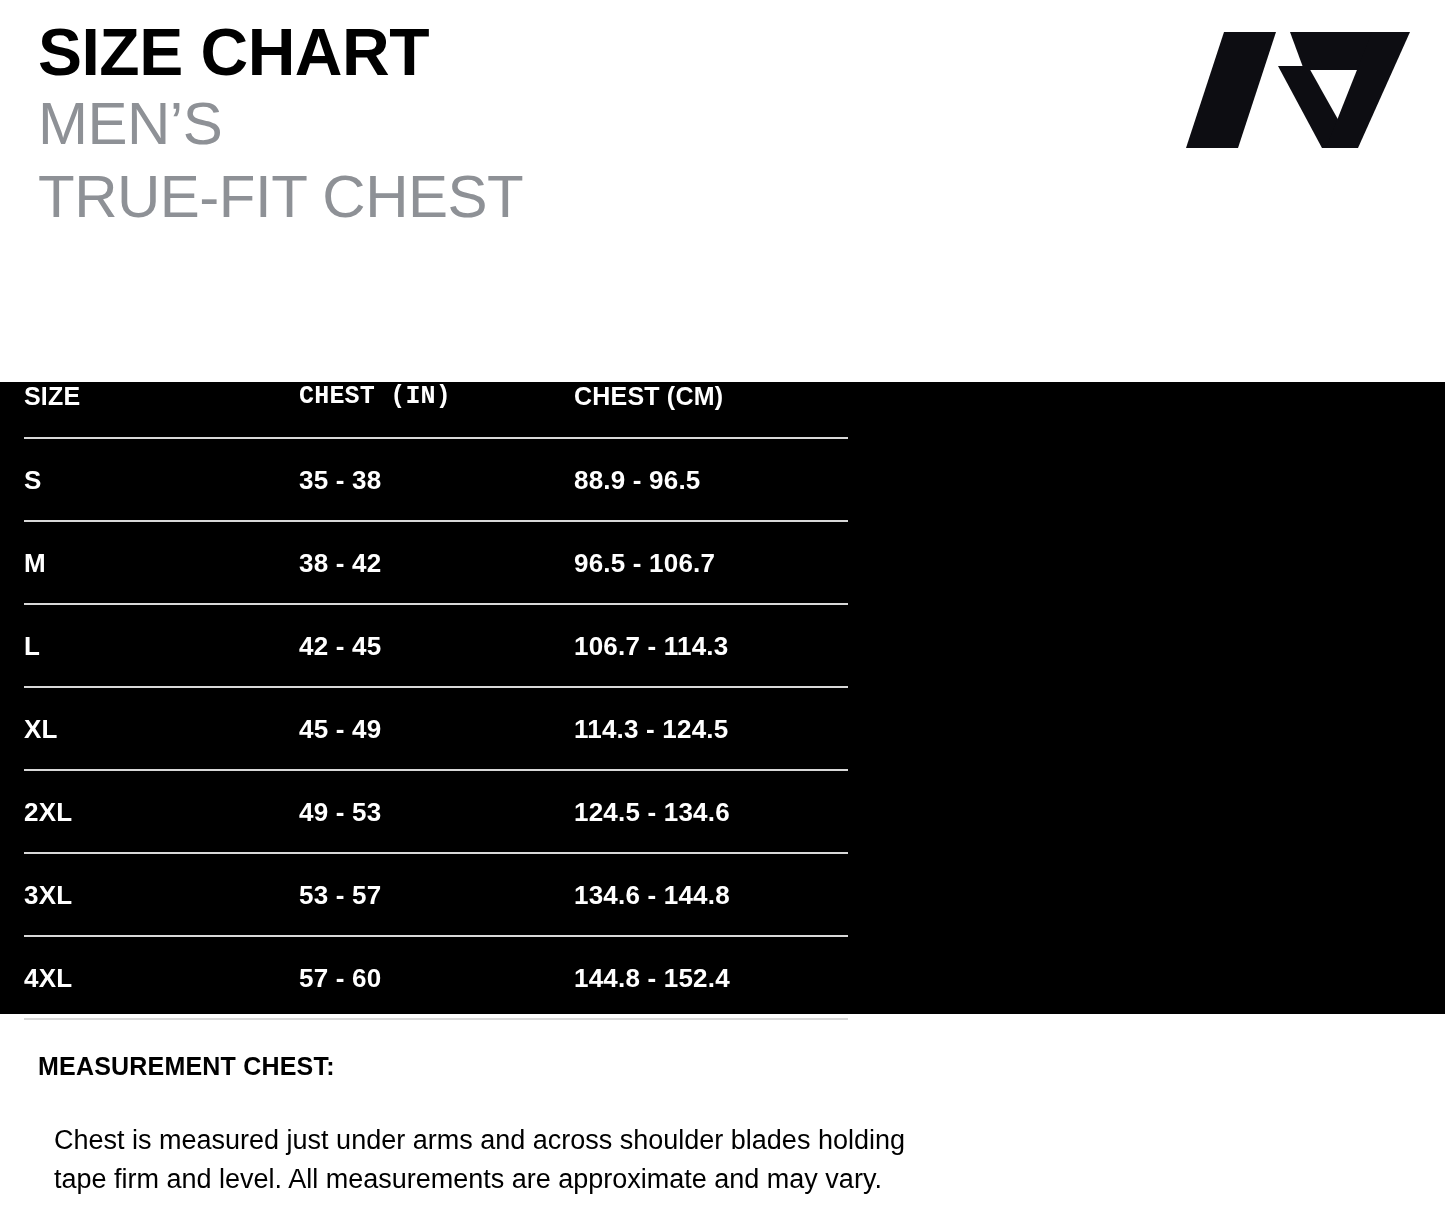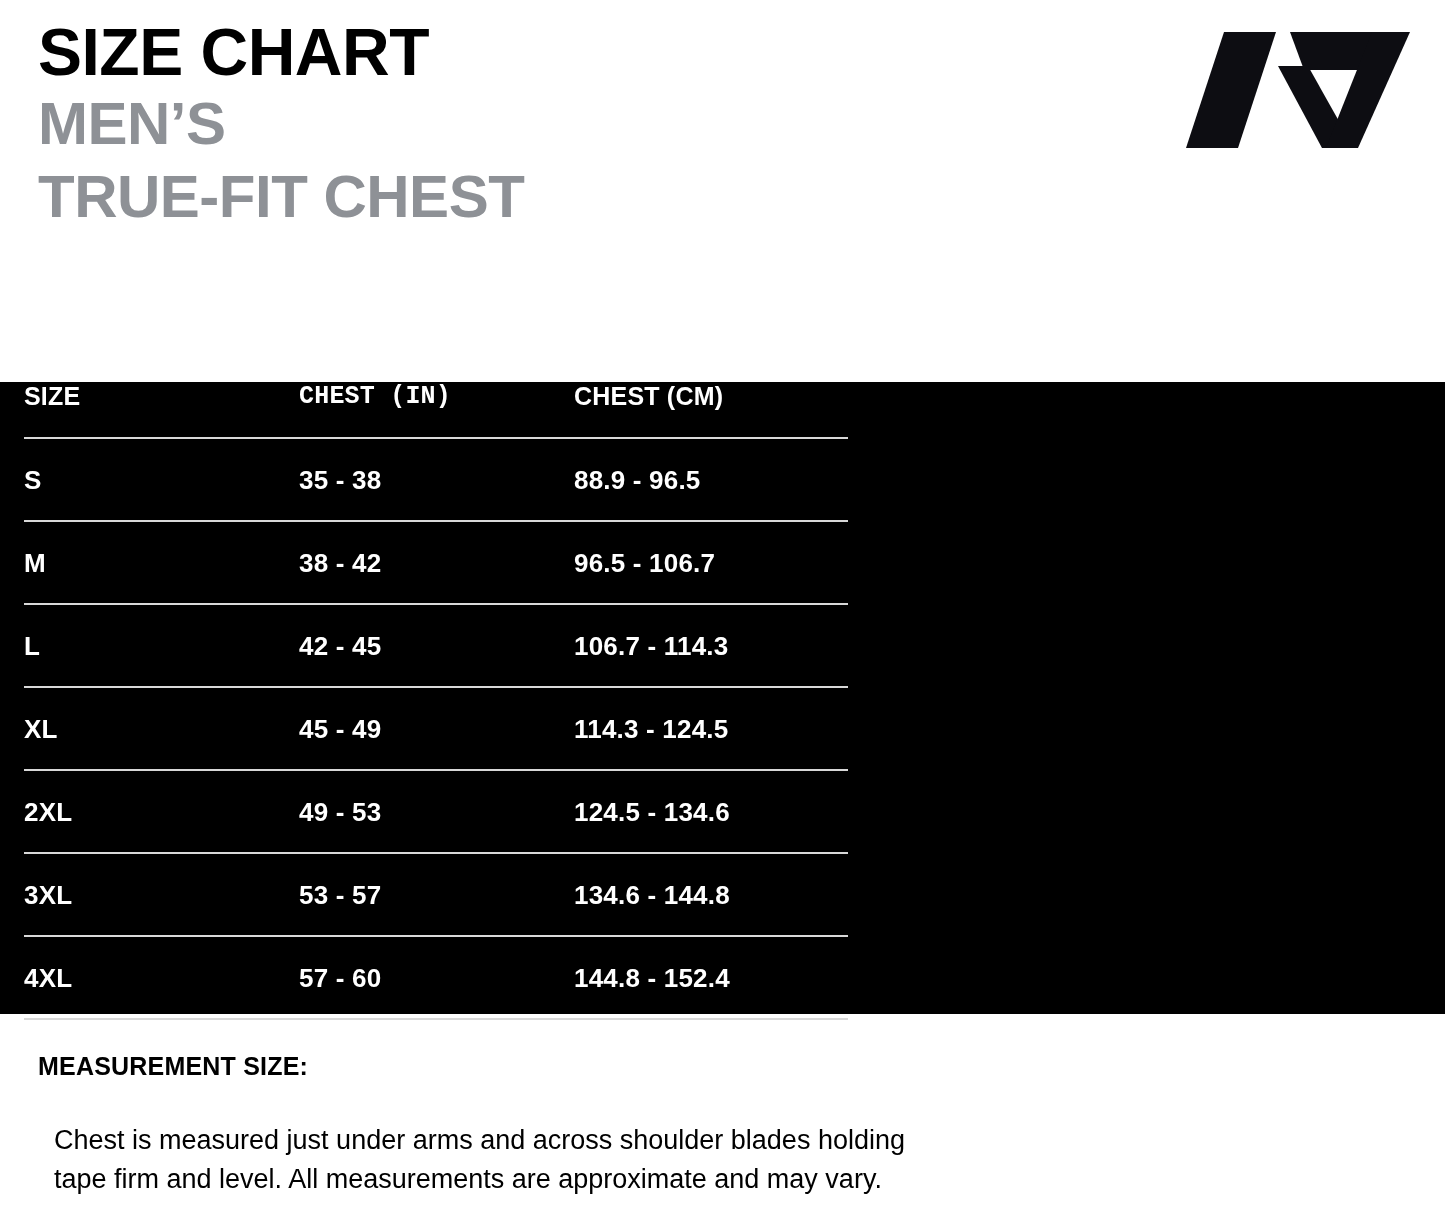--- a/index.html
+++ b/index.html
@@ -33,21 +33,21 @@
     font-size: 66px;
     font-weight: bold;
     color: #000000;
     letter-spacing: -0.5px;
     line-height: 1.05;
     margin: 0;
     white-space: nowrap;
   }
   .title-sub {
     font-size: 60px;
-    font-weight: bold;
+    font-weight: normal;
     color: #8e9196;
     letter-spacing: -0.5px;
     line-height: 1.22;
     margin: 0;
     white-space: nowrap;
   }
 
   .logo {
     position: absolute;
     right: 35px;
@@ -188,15 +188,15 @@
       <tr>
         <td>4XL</td>
         <td>57 - 60</td>
         <td>144.8 - 152.4</td>
       </tr>
     </tbody>
   </table>
 </div>
 
 <div class="note">
-  <div class="note-title">MEASUREMENT SIZE:</div>
+  <div class="note-title">MEASUREMENT CHEST:</div>
   <p class="note-body">Chest is measured just under arms and across shoulder blades holding tape firm and level. All measurements are approximate and may vary.</p>
 </div>
 
 </body></html>

